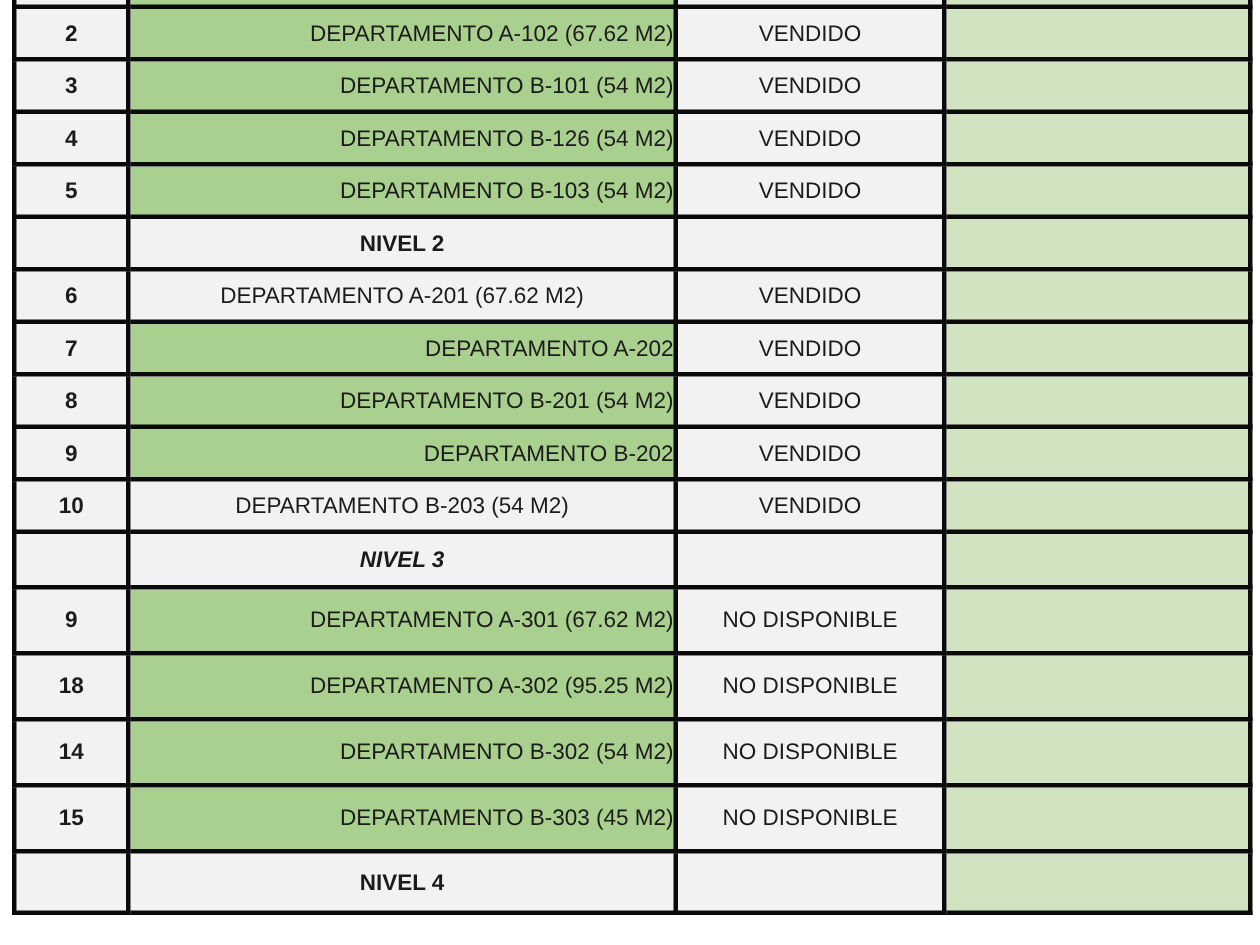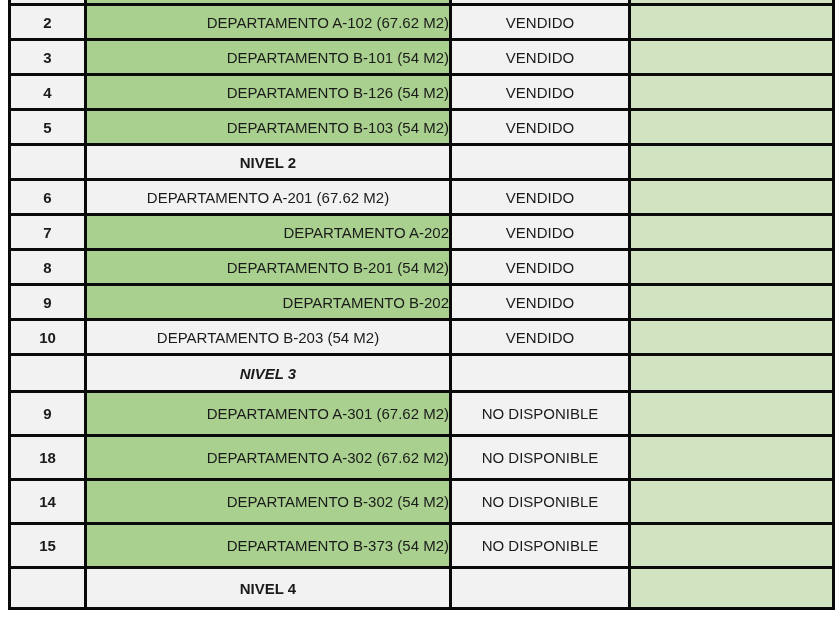--- a/index.html
+++ b/index.html
@@ -130,33 +130,33 @@
           <td class="c-notes"></td>
         </tr>
         <tr class="h-tall">
           <td class="c-num">9</td>
           <td class="c-dept-green">DEPARTAMENTO A-301 (67.62 M2)</td>
           <td class="c-status">NO DISPONIBLE</td>
           <td class="c-notes"></td>
         </tr>
         <tr class="h-tall">
           <td class="c-num">18</td>
-          <td class="c-dept-green">DEPARTAMENTO A-302 (67.62 M2)</td>
+          <td class="c-dept-green">DEPARTAMENTO A-302 (95.25 M2)</td>
           <td class="c-status">NO DISPONIBLE</td>
           <td class="c-notes"></td>
         </tr>
         <tr class="h-tall">
           <td class="c-num">14</td>
           <td class="c-dept-green">DEPARTAMENTO B-302 (54 M2)</td>
           <td class="c-status">NO DISPONIBLE</td>
           <td class="c-notes"></td>
         </tr>
         <tr class="h-tall">
           <td class="c-num">15</td>
-          <td class="c-dept-green">DEPARTAMENTO B-373 (54 M2)</td>
+          <td class="c-dept-green">DEPARTAMENTO B-303 (45 M2)</td>
           <td class="c-status">NO DISPONIBLE</td>
           <td class="c-notes"></td>
         </tr>
         <tr class="h-last">
           <td class="c-num"></td>
           <td class="c-level">NIVEL 4</td>
           <td class="c-status"></td>
           <td class="c-notes"></td>
         </tr>
       </tbody>

